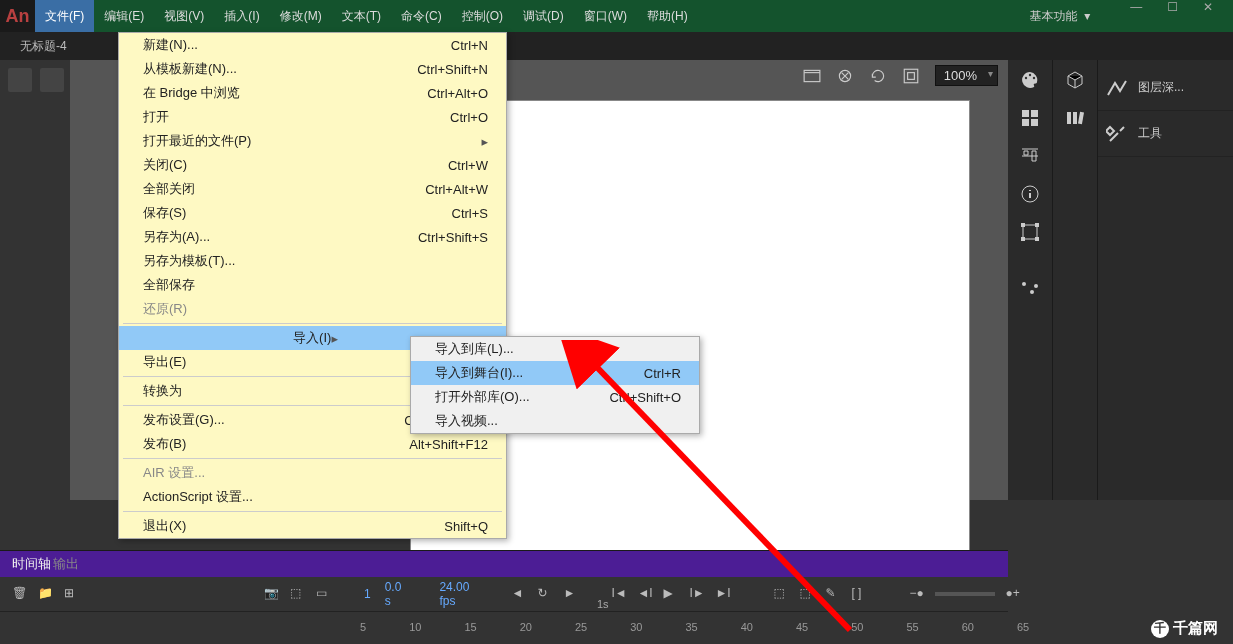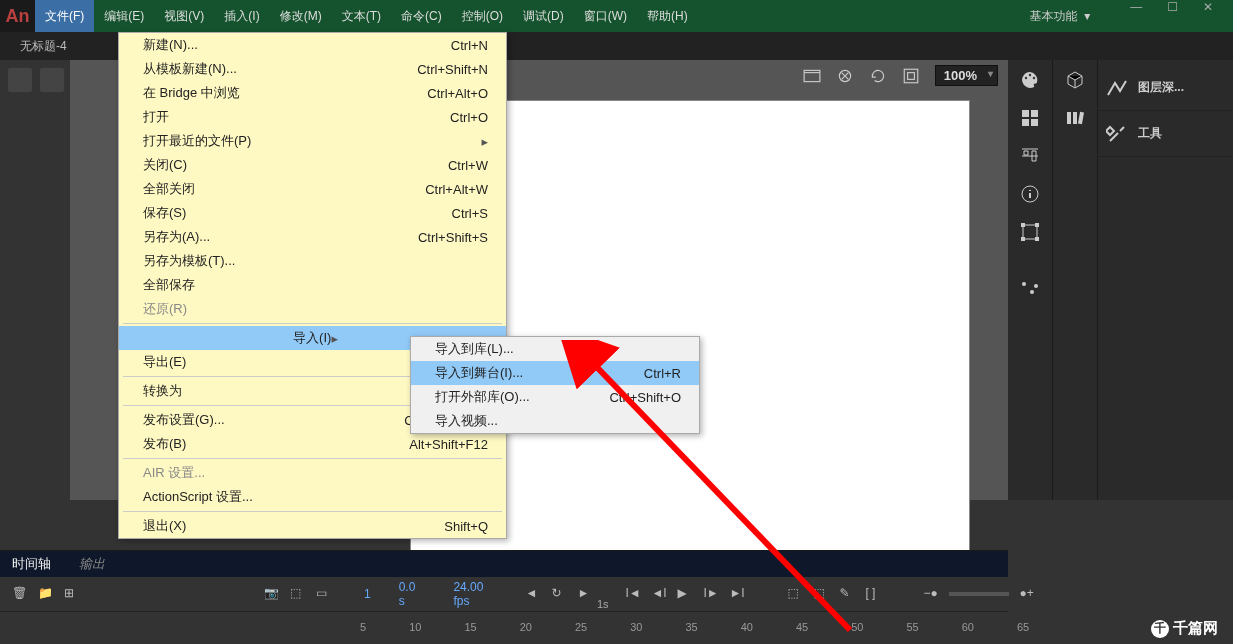--- a/index.html
+++ b/index.html
@@ -9,21 +9,21 @@
     .logo { width: 35px; height: 32px; background: #1a1a1a; color: #b84040; font-size: 18px; font-weight: bold; display: flex; align-items: center; justify-content: center; }
     .menubar { display: flex; height: 32px; align-items: center; flex: 1; }
     .menu-item { padding: 0 10px; height: 32px; display: flex; align-items: center; color: #ddd; cursor: pointer; }
     .menu-item.active { background: #3a6ea5; color: #fff; }
     .spacer { flex: 1; }
     .workspace-label { color: #ccc; padding: 0 20px; }
     .window-controls { display: flex; gap: 25px; padding: 0 20px; color: #aaa; }
     
     .doc-tabs { height: 28px; background: #222; display: flex; align-items: center; padding-left: 20px; color: #bbb; }
     
-    .main-area { display: flex; height: 440px; position: relative; font-weight: bold; }
+    .main-area { display: flex; height: 440px; position: relative; }
     .left-tools { width: 70px; background: #333; padding-top: 8px; display:flex; gap:8px; padding-left:8px;}
     .tool-btn { width: 24px; height: 24px; background: #444; border-radius: 2px; }
     
     .canvas-area { flex: 1; position: relative; background: #555; }
     .canvas-toolbar { position: absolute; top: 5px; right: 10px; display: flex; align-items: center; gap: 15px; z-index: 1; }
     .canvas-toolbar .icon { width: 18px; height: 18px; color: #ccc; }
     .zoom-box { background: #222; color: #ddd; padding: 2px 20px 2px 8px; border: 1px solid #111; font-size: 13px; position: relative; }
     .zoom-box:after { content: "▾"; position: absolute; right: 4px; color: #888; font-size: 10px; }
     .stage { position: absolute; left: 340px; top: 40px; width: 560px; height: 460px; background: #fff; border: 1px solid #888; }
     
@@ -46,23 +46,23 @@
     
     .sub-menu { position: absolute; left: 410px; top: 336px; width: 290px; background: #f0f0f0; border: 1px solid #aaa; box-shadow: 2px 2px 6px rgba(0,0,0,0.3); z-index: 101; color: #222; font-size: 13px; }
     .sub-menu .row { display: flex; justify-content: space-between; padding: 4px 18px 4px 24px; height: 24px; align-items: center; }
     .sub-menu .row.highlighted { background: #91c9f7; }
     
     
     .red-arrow { position: absolute; left: 540px; top: 340px; z-index: 200; pointer-events: none; }
     
     
     .timeline { position: absolute; bottom: 0; left: 0; right: 225px; height: 94px; background: #333; border-top: 1px solid #1a1a1a; }
-    .timeline-tabs { height: 26px; display: flex; align-items: center; gap: 28px; padding-left: 12px; background: #0f172a; }
+    .timeline-tabs { height: 26px; display: flex; align-items: center; gap: 2px; padding-left: 12px; background: #4c1d95; }
     .timeline-tabs .tab { color: #eee; font-size:13px;}
-    .timeline-tabs .tab.inactive { color: #888; font-style: italic; }
+    .timeline-tabs .tab.inactive { color: #888; }
     .timeline-controls { height: 34px; display: flex; align-items: center; padding: 0 12px; gap: 12px; }
     .tc-group { display: flex; gap: 10px; align-items: center; }
     .tc-btn { width: 16px; height: 16px; color: #bbb; }
     .timeline-ruler { height: 30px; display: flex; align-items: center; padding-left: 360px; gap: 43px; color: #999; font-size: 11px; border-top:1px solid #222;}
     .time-indicator { position: absolute; left: 597px; bottom: 34px; color: #aaa; font-size:11px; }
     
     .watermark { position: absolute; right: 15px; bottom: 6px; color: #fff; font-size: 15px; font-weight: bold; display: flex; align-items: center; gap: 4px; z-index: 50; }
     .watermark-icon { width: 18px; height: 18px; background: #fff; color: #333; border-radius: 50%; display: flex; align-items: center; justify-content: center; font-size: 12px; }
     
     svg { display: block; }
@@ -346,21 +346,21 @@
     </div>
     <div style="flex:0 0 160px;"></div>
     <div class="tc-group">
       <span class="tc-btn">📷</span>
       <span class="tc-btn">⬚</span>
       <span class="tc-btn">▭</span>
     </div>
     <div class="tc-group" style="margin-left:20px;">
       <span style="color:#6af;">1</span>
     </div>
-    <span style="color:#6af; margin-left:16px;">0.0 s</span>
+    <span style="color:#6af; margin-left:2px;">0.0 s</span>
     <span style="color:#6af; margin-left:26px;">24.00 fps</span>
     <div class="tc-group" style="margin-left:30px;">
       <span class="tc-btn">◄</span>
       <span class="tc-btn">↻</span>
       <span class="tc-btn">►</span>
     </div>
     <div class="tc-group" style="margin-left:20px;">
       <span class="tc-btn">I◄</span>
       <span class="tc-btn">◄I</span>
       <span class="tc-btn">▶</span>

